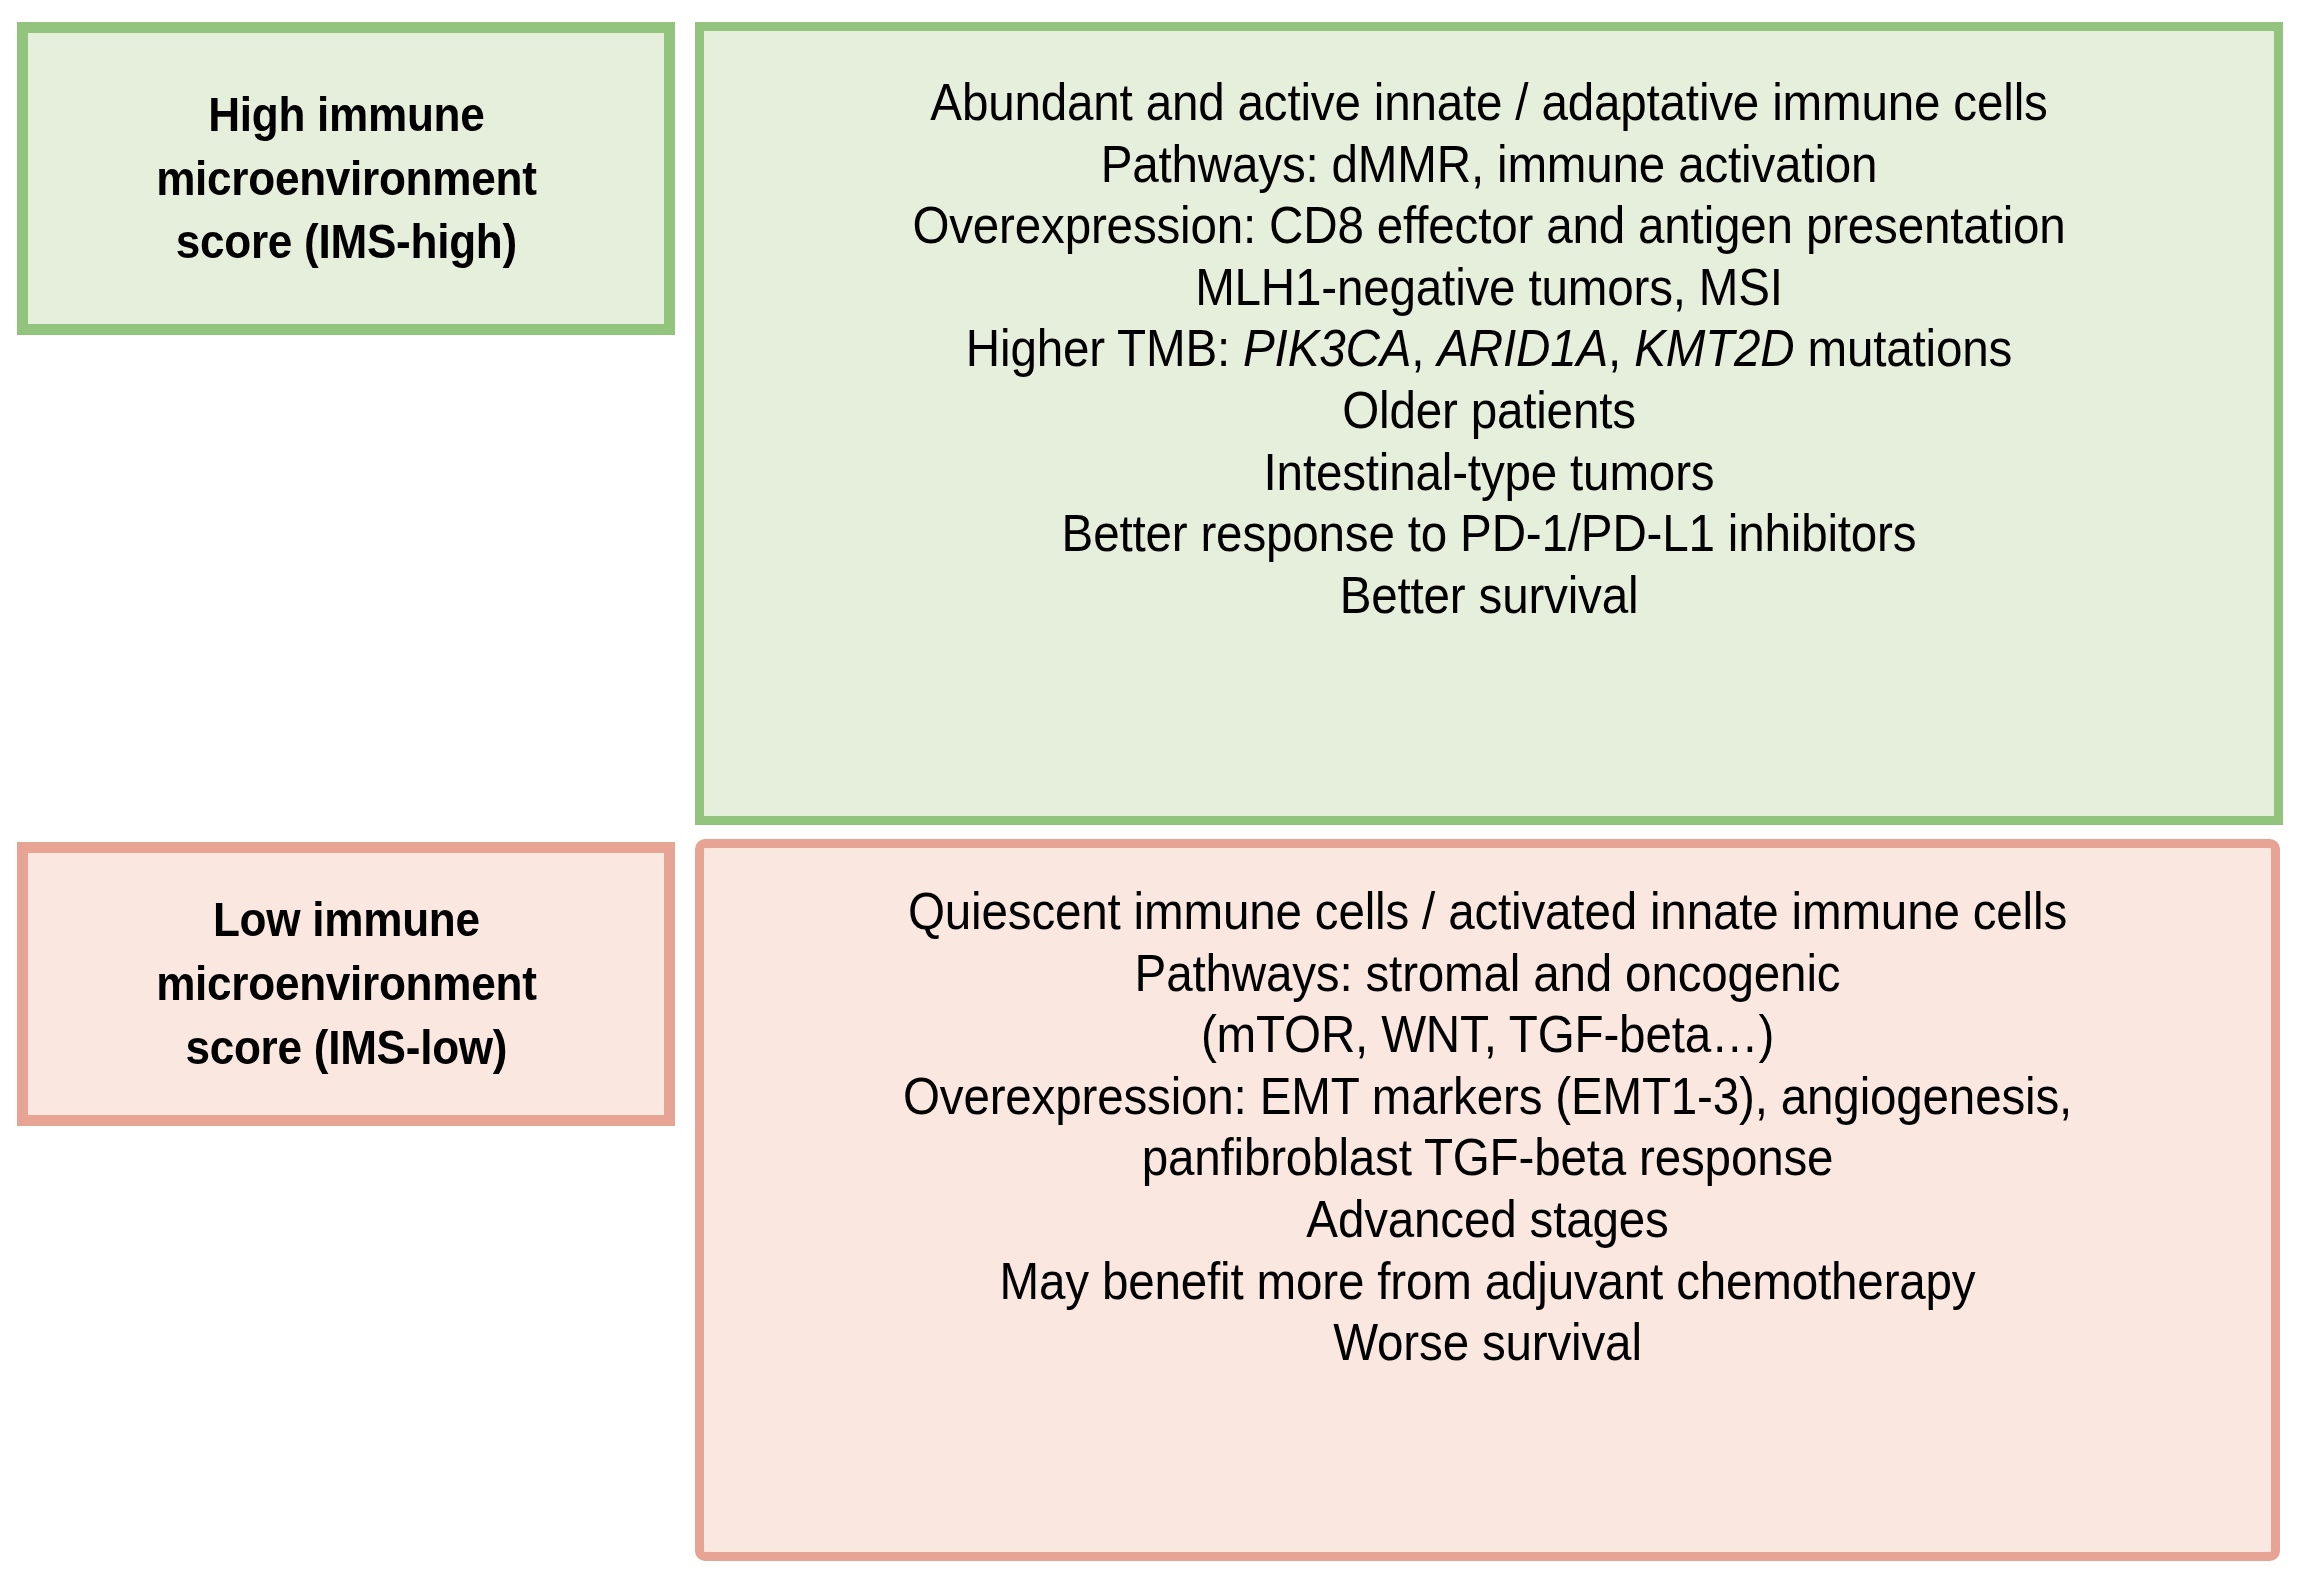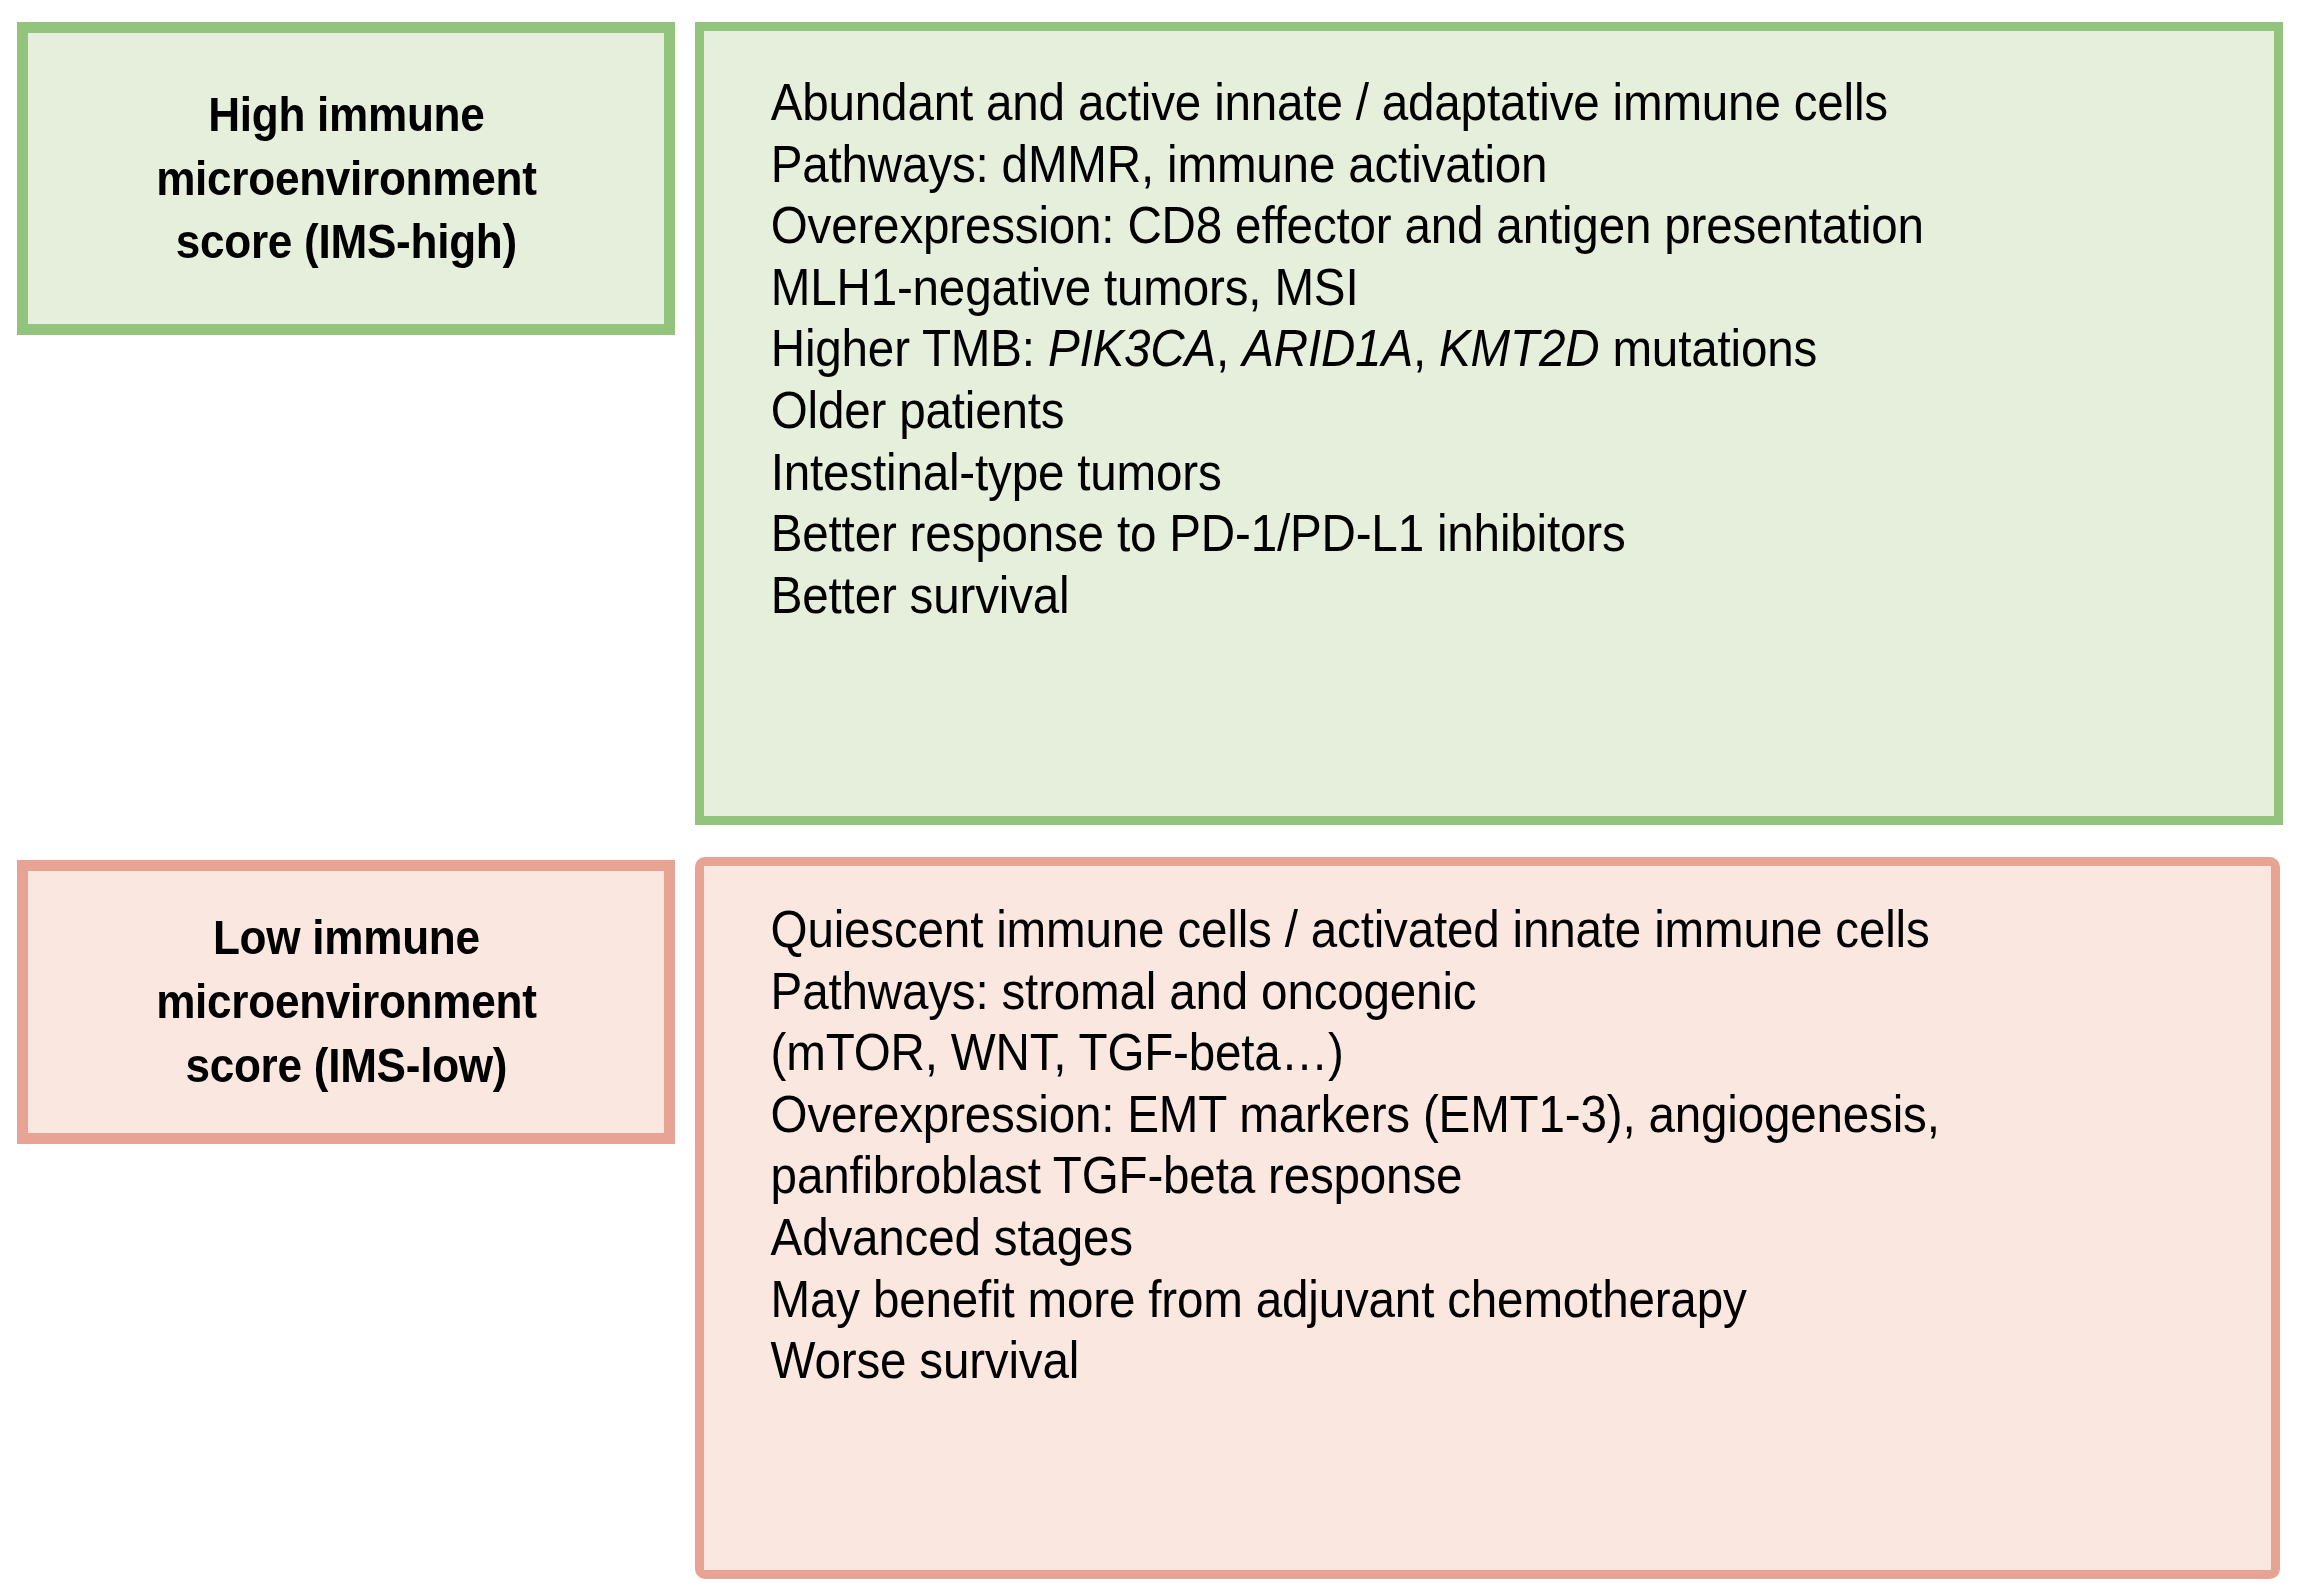--- a/index.html
+++ b/index.html
@@ -44,39 +44,38 @@
   }
 
   
   .theme-high {
     background: #e6efdc;
     border-color: #93c47d;
   }
   .theme-low {
     background: #f9e7e0;
     border-color: #e7a494;
-    margin-top: 18px;
   }
 
   
   .label-text {
     font-weight: bold;
     font-size: 49px;
     line-height: 1.30;
     text-align: center;
     letter-spacing: -0.3px;
     transform: scaleX(0.90);
     transform-origin: center center;
     white-space: nowrap;
   }
 
   
   .panel-lines {
     width: 100%;
-    text-align: left;
+    text-align: center;
     font-size: 52px;
     line-height: 1.185;
     letter-spacing: -0.2px;
   }
   .panel-line {
     display: block;
     width: 100%;
     transform: scaleX(0.915);
     transform-origin: center center;
     white-space: nowrap;

